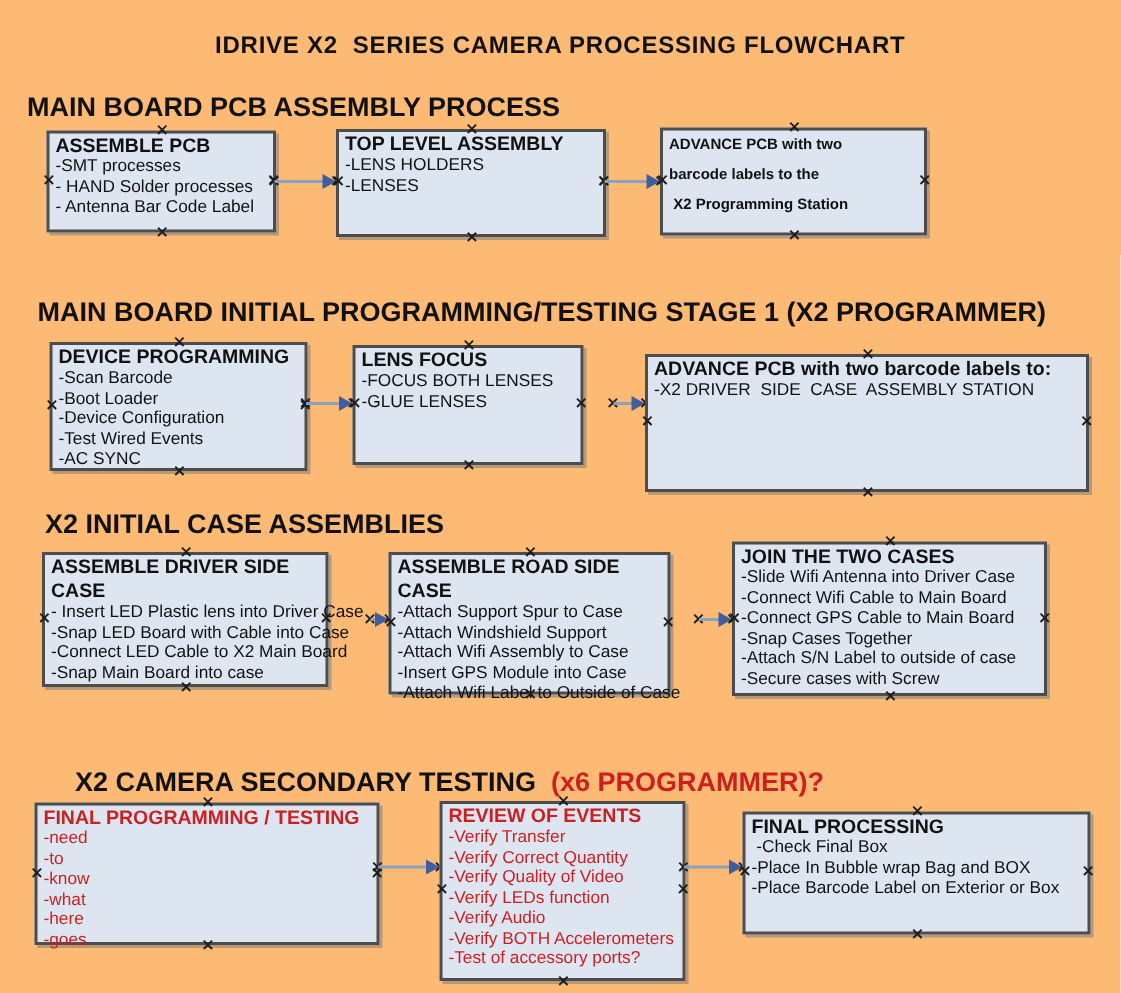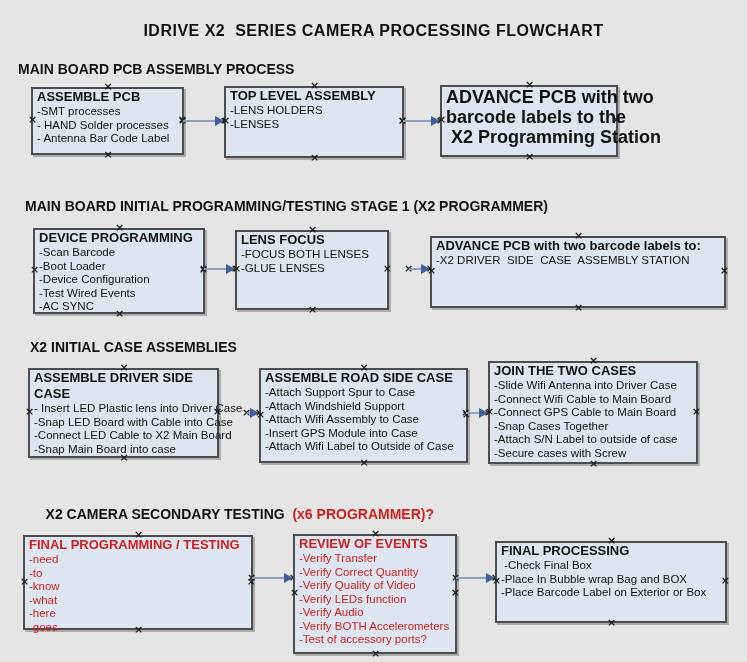--- a/index.html
+++ b/index.html
@@ -1,38 +1,38 @@
 <!DOCTYPE html>
 <html style="--box-fill: #dde5f1; --box-border: #4d4d4d; --red: #cc1f1f; --arrow-line: #8ba1bf; --arrow-head: #3e5e9e;"><head>
 <meta charset="utf-8">
 <style>
   :root{
     --box-fill:#dde5f1; --box-border:#4d4d4d; --red:#cc1f1f;
     --arrow-line:#8ba1bf; --arrow-head:#3e5e9e;
   }
   *{margin:0;padding:0;box-sizing:border-box}
   html,body{background:#fff}
-  #canvas{position:relative;width:747px;height:662px;background:#e5e5e5;overflow:hidden;
+  #canvas{position:relative;width:747px;height:662px;background:#fdba74;overflow:hidden;
           font-family:"Liberation Sans",sans-serif;color:#111}
   .page-title{position:absolute;left:0;top:22px;width:747px;text-align:center;
               font-size:16px;font-weight:bold;letter-spacing:.5px;white-space:pre}
-  .section-header{position:absolute;font-size:14px;font-weight:bold;white-space:pre}
+  .section-header{position:absolute;font-size:18px;font-weight:bold;white-space:pre}
   .section-header .red-part{color:var(--red)}
   .box{position:absolute;background:var(--box-fill);border:2px solid var(--box-border);
        box-shadow:2px 2px 0 rgba(125,125,125,.55);padding:0 4px 2px 4px;overflow:visible}
   .box::before,.box::after{content:"\00d7";position:absolute;left:50%;margin-left:-4px;
        font:bold 11px "DejaVu Sans",sans-serif;color:#1c1c1c;line-height:10px}
   .box::before{top:-7px}
   .box::after{bottom:-7px}
   .box-body::before,.box-body::after{content:"\00d7";position:absolute;top:50%;margin-top:-6px;
        font:bold 11px "DejaVu Sans",sans-serif;color:#1c1c1c;line-height:10px}
   .box-body::before{left:-5px}
   .box-body::after{right:-5px}
   .box-title{font-size:13px;font-weight:bold;line-height:16px}
-  .box-title.pre{white-space:pre;font-size:18px;line-height:20px}
+  .box-title.pre{white-space:pre;font-size:10px;line-height:20px}
   .box-item{font-size:11.5px;line-height:13.5px;white-space:pre}
   .box.red .box-title,.box.red .box-item{color:var(--red)}
   .arrow{position:absolute;height:12px}
   .arrow .aline{position:absolute;left:1px;right:7px;top:5px;height:0;
         border-top:2px solid var(--arrow-line)}
   .arrow .ahead{position:absolute;right:2px;top:1px;width:0;height:0;
         border-left:9px solid var(--arrow-head);border-top:5px solid transparent;
         border-bottom:5px solid transparent}
   .arrow::before,.arrow::after{content:"\00d7";position:absolute;top:0;
         font:bold 11px "DejaVu Sans",sans-serif;color:#1c1c1c;line-height:11px}
@@ -107,21 +107,21 @@
       <div class="box-item">-FOCUS BOTH LENSES</div>
       <div class="box-item">-GLUE LENSES</div>
     </div>
   </div>
 
   <div class="arrow" style="left:408px;top:263px;width:24px">
     <span class="aline"></span>
     <span class="ahead"></span>
   </div>
 
-  <div class="box" style="left:430px;top:236px;width:296px;height:72px">
+  <div class="box" style="left:430px;top:236px;width:296px;height:92px">
     <div class="box-body">
       <div class="box-title">ADVANCE PCB with two barcode labels to:</div>
       <div class="box-item">-X2 DRIVER  SIDE  CASE  ASSEMBLY STATION</div>
     </div>
   </div>
 
   <div class="section-header" style="left:30px;top:339px">X2 INITIAL CASE ASSEMBLIES</div>
 
   <div class="box" style="left:28px;top:368px;width:191px;height:90px">
     <div class="box-body">
@@ -131,21 +131,21 @@
       <div class="box-item">-Connect LED Cable to X2 Main Board</div>
       <div class="box-item">-Snap Main Board into case</div>
     </div>
   </div>
 
   <div class="arrow" style="left:246px;top:407px;width:15px">
     <span class="aline"></span>
     <span class="ahead"></span>
   </div>
 
-  <div class="box" style="left:259px;top:368px;width:209px;height:95px">
+  <div class="box" style="left:259px;top:368px;width:188px;height:95px">
     <div class="box-body">
       <div class="box-title">ASSEMBLE ROAD SIDE CASE</div>
       <div class="box-item">-Attach Support Spur to Case</div>
       <div class="box-item">-Attach Windshield Support</div>
       <div class="box-item">-Attach Wifi Assembly to Case</div>
       <div class="box-item">-Insert GPS Module into Case</div>
       <div class="box-item">-Attach Wifi Label to Outside of Case</div>
     </div>
   </div>
 

